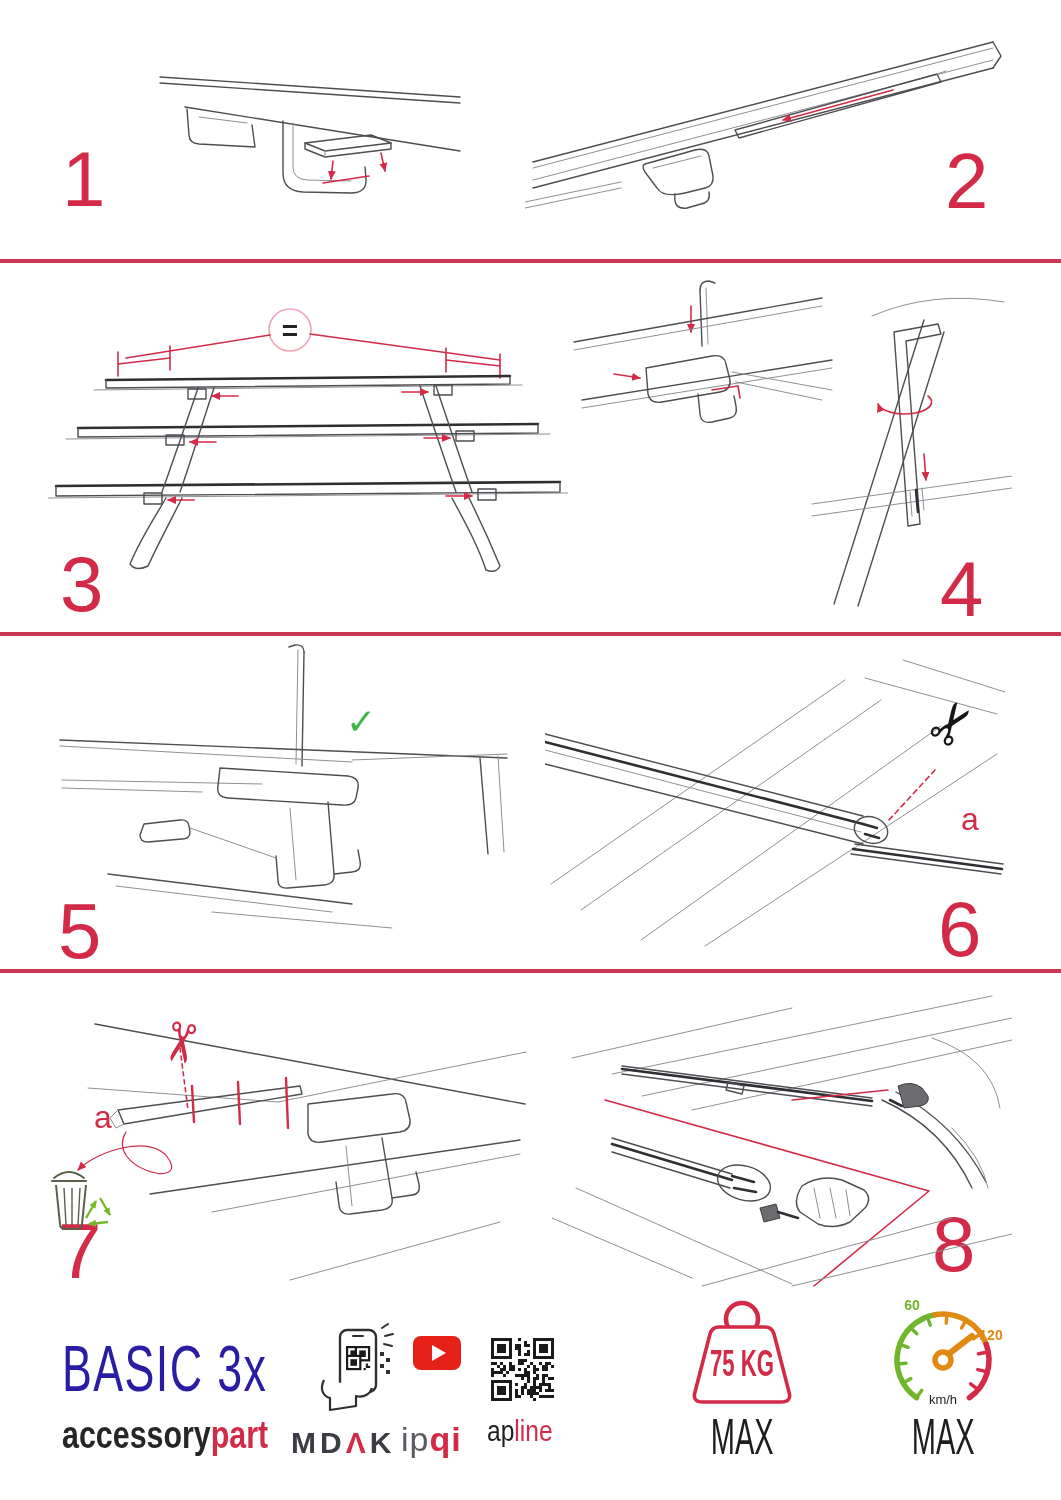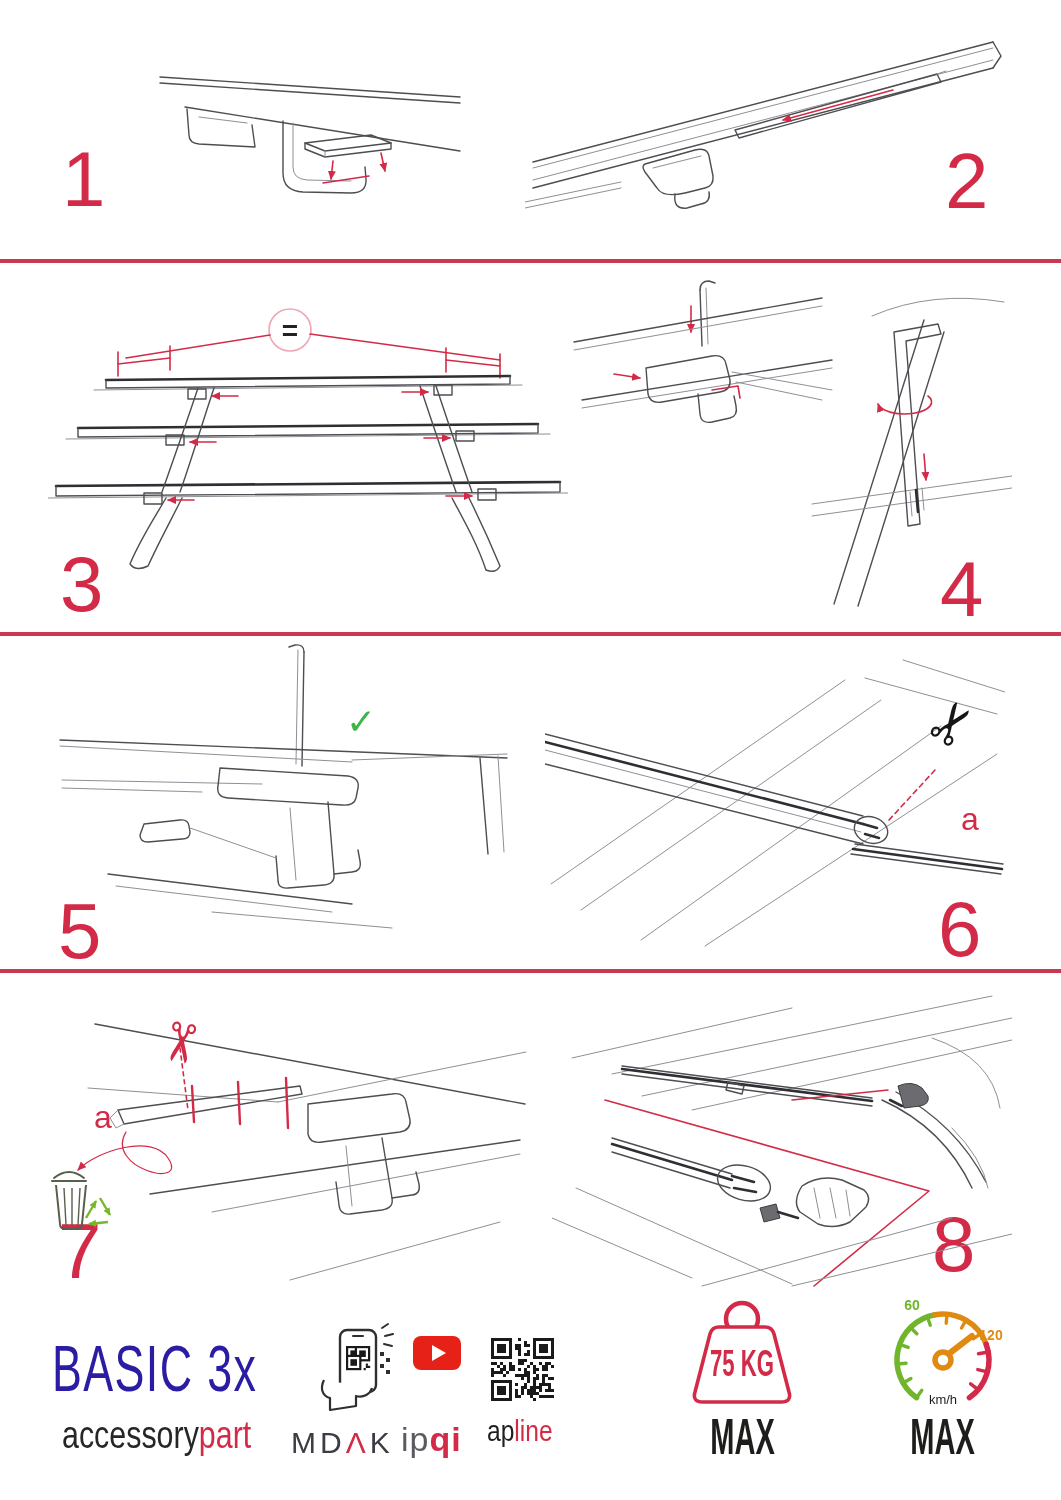--- a/index.html
+++ b/index.html
@@ -9,38 +9,38 @@
   .step-number{position:absolute;color:#d32b47;font-size:78px;font-weight:400;line-height:1;
                font-family:"Liberation Sans",sans-serif;}
   .illu{position:absolute;}
   .draw{stroke:#4d4d52;stroke-width:1.4;fill:none;stroke-linecap:round;stroke-linejoin:round;}
   .thin{stroke:#8f8f96;stroke-width:1;fill:none;stroke-linecap:round;}
   .dark{stroke:#2e2e33;stroke-width:2.6;fill:none;stroke-linecap:round;}
   .red{stroke:#d32b47;stroke-width:1.6;fill:none;stroke-linecap:round;stroke-linejoin:round;}
   .redthick{stroke:#d32b47;stroke-width:2.4;fill:none;stroke-linecap:round;}
   .pink{stroke:#efa6b5;stroke-width:1.6;fill:none;}
   
-  .logo-basic{position:absolute;left:52px;top:1332px;color:#2a1da3;font-size:64px;font-weight:400;
+  .logo-basic{position:absolute;left:62px;top:1332px;color:#2a1da3;font-size:64px;font-weight:400;
               letter-spacing:2px;white-space:nowrap;}
   .logo-basic span{display:inline-block;transform:scaleX(0.70);transform-origin:left;}
-  .logo-brand{position:absolute;left:62px;top:1414px;font-size:38px;font-weight:400;white-space:nowrap;}
+  .logo-brand{position:absolute;left:62px;top:1414px;font-size:38px;font-weight:700;white-space:nowrap;}
   .logo-brand .inner{display:inline-block;transform:scaleX(0.80);transform-origin:left;}
   .brand-black{color:#262626;} .brand-red{color:#d32b47;}
-  .logo-mdak{position:absolute;left:291px;top:1426px;font-size:30px;font-weight:400;letter-spacing:4px;
+  .logo-mdak{position:absolute;left:291px;top:1426px;font-size:30px;font-weight:700;letter-spacing:4px;
              color:#3c3c44;white-space:nowrap;}
   .mdak-lambda{color:#d32b47;}
   .logo-ipqi{position:absolute;left:401px;top:1420px;font-size:34px;font-weight:400;letter-spacing:1px;}
   .ipqi-gray{color:#5a5a60;margin-top:48px;} .ipqi-red{color:#d32b47;font-weight:bold;}
   .logo-apline{position:absolute;left:487px;top:1414px;font-size:30px;font-weight:500;white-space:nowrap;}
   .logo-apline .inner{display:inline-block;transform:scaleX(0.82);transform-origin:left;}
   .apline-black{color:#1f1f1f;} .apline-red{color:#d32b47;}
   .yt{position:absolute;left:413px;top:1336px;width:48px;height:34px;background:#e62117;border-radius:8px;}
   .yt:before{content:"";position:absolute;left:19px;top:9px;border-left:14px solid #fff;
              border-top:8px solid transparent;border-bottom:8px solid transparent;}
-  .max-label{position:absolute;color:#1d1d1b;font-size:50px;font-weight:700;text-align:center;line-height:1;}
+  .max-label{position:absolute;color:#1d1d1b;font-size:50px;font-weight:400;text-align:center;line-height:1;}
   .max-label span{display:inline-block;transform:scaleX(0.58);transform-origin:center;}
   .icon-svg{position:absolute;}
   text{font-family:"Liberation Sans",sans-serif;}
   .glyph{font-family:"DejaVu Sans",sans-serif;}
 </style>
 </head>
 <body>
 
 <div id="page">
 

